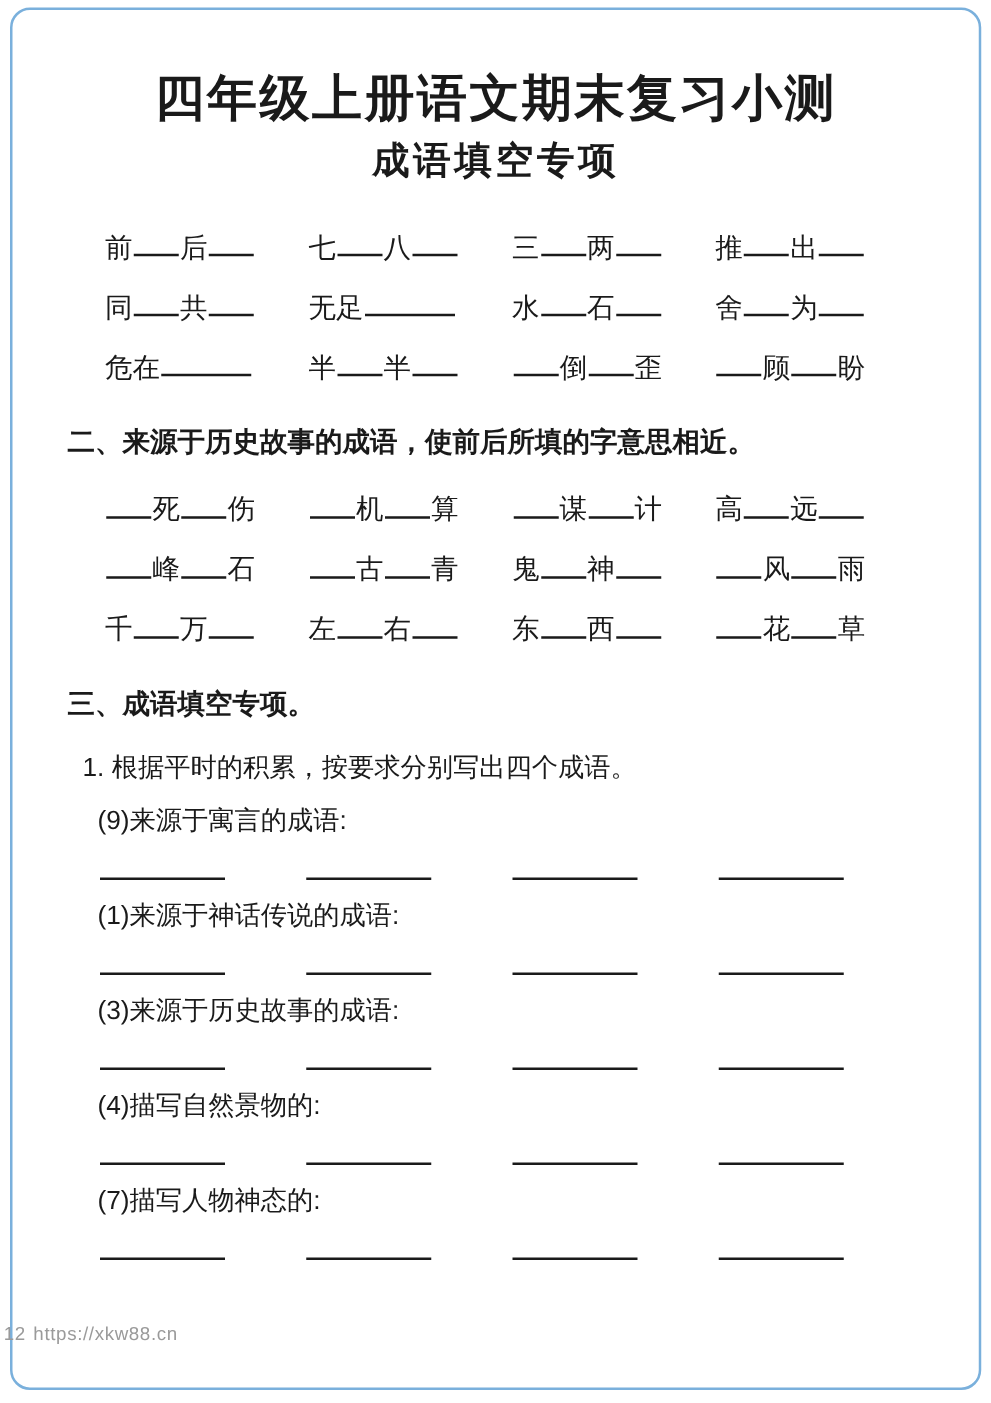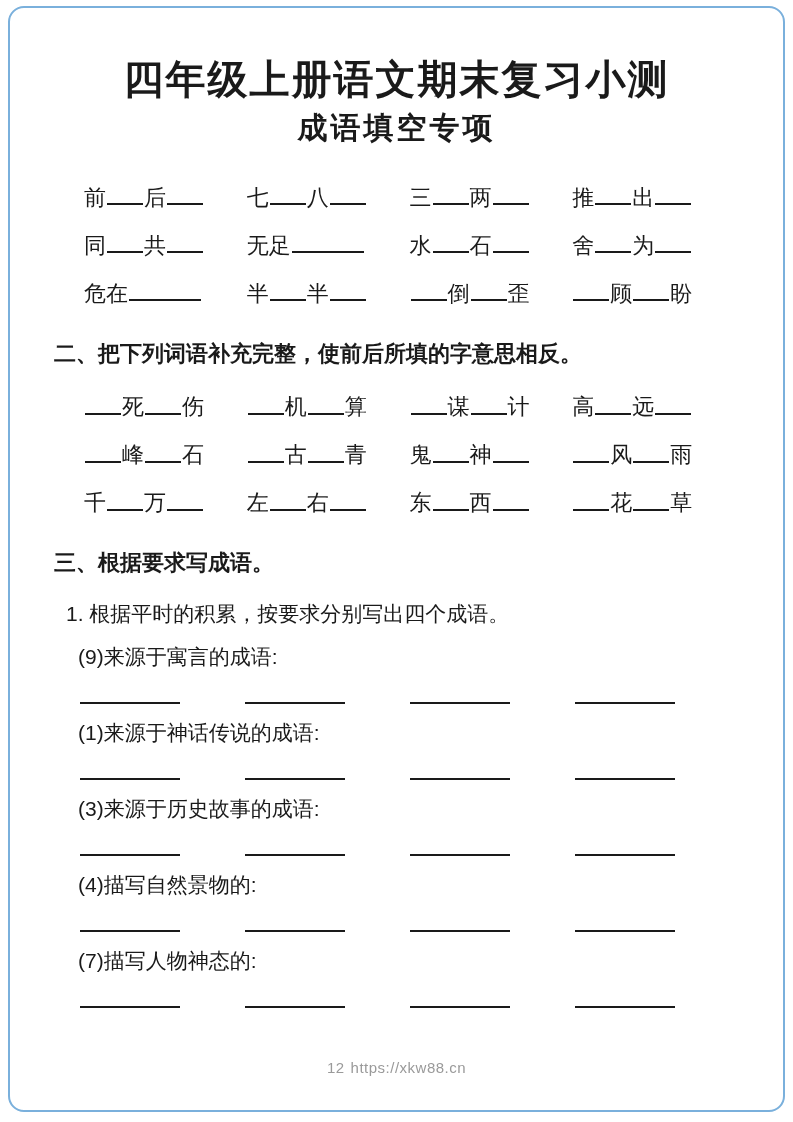--- a/index.html
+++ b/index.html
@@ -75,21 +75,20 @@
   }
   .long-blank{
     display:inline-block;
     width:100px;
     height:2px;
     background:#1a1a1a;
   }
   .footer{
     position:absolute;
     bottom:46px;left:0;right:0;
-    text-align:center;
     font-size:15px;
     color:#9a9a9a;
     letter-spacing:0.5px;
   }
   .footer span{margin:0 3px;}
 </style>
 </head>
 <body>
 
 <div class="page">
@@ -110,39 +109,39 @@
           <div class="word-item"><span class="word-text">水</span><span class="blank" style="width: 36px;"></span><span class="word-text">石</span><span class="blank" style="width: 36px;"></span></div>
           <div class="word-item"><span class="word-text">舍</span><span class="blank" style="width: 36px;"></span><span class="word-text">为</span><span class="blank" style="width: 36px;"></span></div>
           <div class="word-item"><span class="word-text">危在</span><span class="blank" style="width: 72px;"></span></div>
           <div class="word-item"><span class="word-text">半</span><span class="blank" style="width: 36px;"></span><span class="word-text">半</span><span class="blank" style="width: 36px;"></span></div>
           <div class="word-item"><span class="blank" style="width: 36px;"></span><span class="word-text">倒</span><span class="blank" style="width: 36px;"></span><span class="word-text">歪</span></div>
           <div class="word-item"><span class="blank" style="width: 36px;"></span><span class="word-text">顾</span><span class="blank" style="width: 36px;"></span><span class="word-text">盼</span></div>
         </div>
     </div>
 
     <div class="section">
-      <div class="section-heading">二、把下列词语补充完整，使前后所填的字意思相反。</div>
+      <div class="section-heading">二、来源于历史故事的成语，使前后所填的字意思相近。</div>
       <div class="word-grid" id="grid-two">
           <div class="word-item"><span class="blank" style="width: 36px;"></span><span class="word-text">死</span><span class="blank" style="width: 36px;"></span><span class="word-text">伤</span></div>
           <div class="word-item"><span class="blank" style="width: 36px;"></span><span class="word-text">机</span><span class="blank" style="width: 36px;"></span><span class="word-text">算</span></div>
           <div class="word-item"><span class="blank" style="width: 36px;"></span><span class="word-text">谋</span><span class="blank" style="width: 36px;"></span><span class="word-text">计</span></div>
           <div class="word-item"><span class="word-text">高</span><span class="blank" style="width: 36px;"></span><span class="word-text">远</span><span class="blank" style="width: 36px;"></span></div>
           <div class="word-item"><span class="blank" style="width: 36px;"></span><span class="word-text">峰</span><span class="blank" style="width: 36px;"></span><span class="word-text">石</span></div>
           <div class="word-item"><span class="blank" style="width: 36px;"></span><span class="word-text">古</span><span class="blank" style="width: 36px;"></span><span class="word-text">青</span></div>
           <div class="word-item"><span class="word-text">鬼</span><span class="blank" style="width: 36px;"></span><span class="word-text">神</span><span class="blank" style="width: 36px;"></span></div>
           <div class="word-item"><span class="blank" style="width: 36px;"></span><span class="word-text">风</span><span class="blank" style="width: 36px;"></span><span class="word-text">雨</span></div>
           <div class="word-item"><span class="word-text">千</span><span class="blank" style="width: 36px;"></span><span class="word-text">万</span><span class="blank" style="width: 36px;"></span></div>
           <div class="word-item"><span class="word-text">左</span><span class="blank" style="width: 36px;"></span><span class="word-text">右</span><span class="blank" style="width: 36px;"></span></div>
           <div class="word-item"><span class="word-text">东</span><span class="blank" style="width: 36px;"></span><span class="word-text">西</span><span class="blank" style="width: 36px;"></span></div>
           <div class="word-item"><span class="blank" style="width: 36px;"></span><span class="word-text">花</span><span class="blank" style="width: 36px;"></span><span class="word-text">草</span></div>
         </div>
     </div>
 
     <div class="section">
-      <div class="section-heading">三、根据要求写成语。</div>
+      <div class="section-heading">三、成语填空专项。</div>
       <div class="intro-line">1. 根据平时的积累，按要求分别写出四个成语。</div>
       <div id="prompt-list">
           <div class="prompt-block">
             <div class="prompt-label">(9)来源于寓言的成语:</div>
             <div class="blank-row">
               <span class="long-blank"></span>
               <span class="long-blank"></span>
               <span class="long-blank"></span>
               <span class="long-blank"></span>
             </div>

